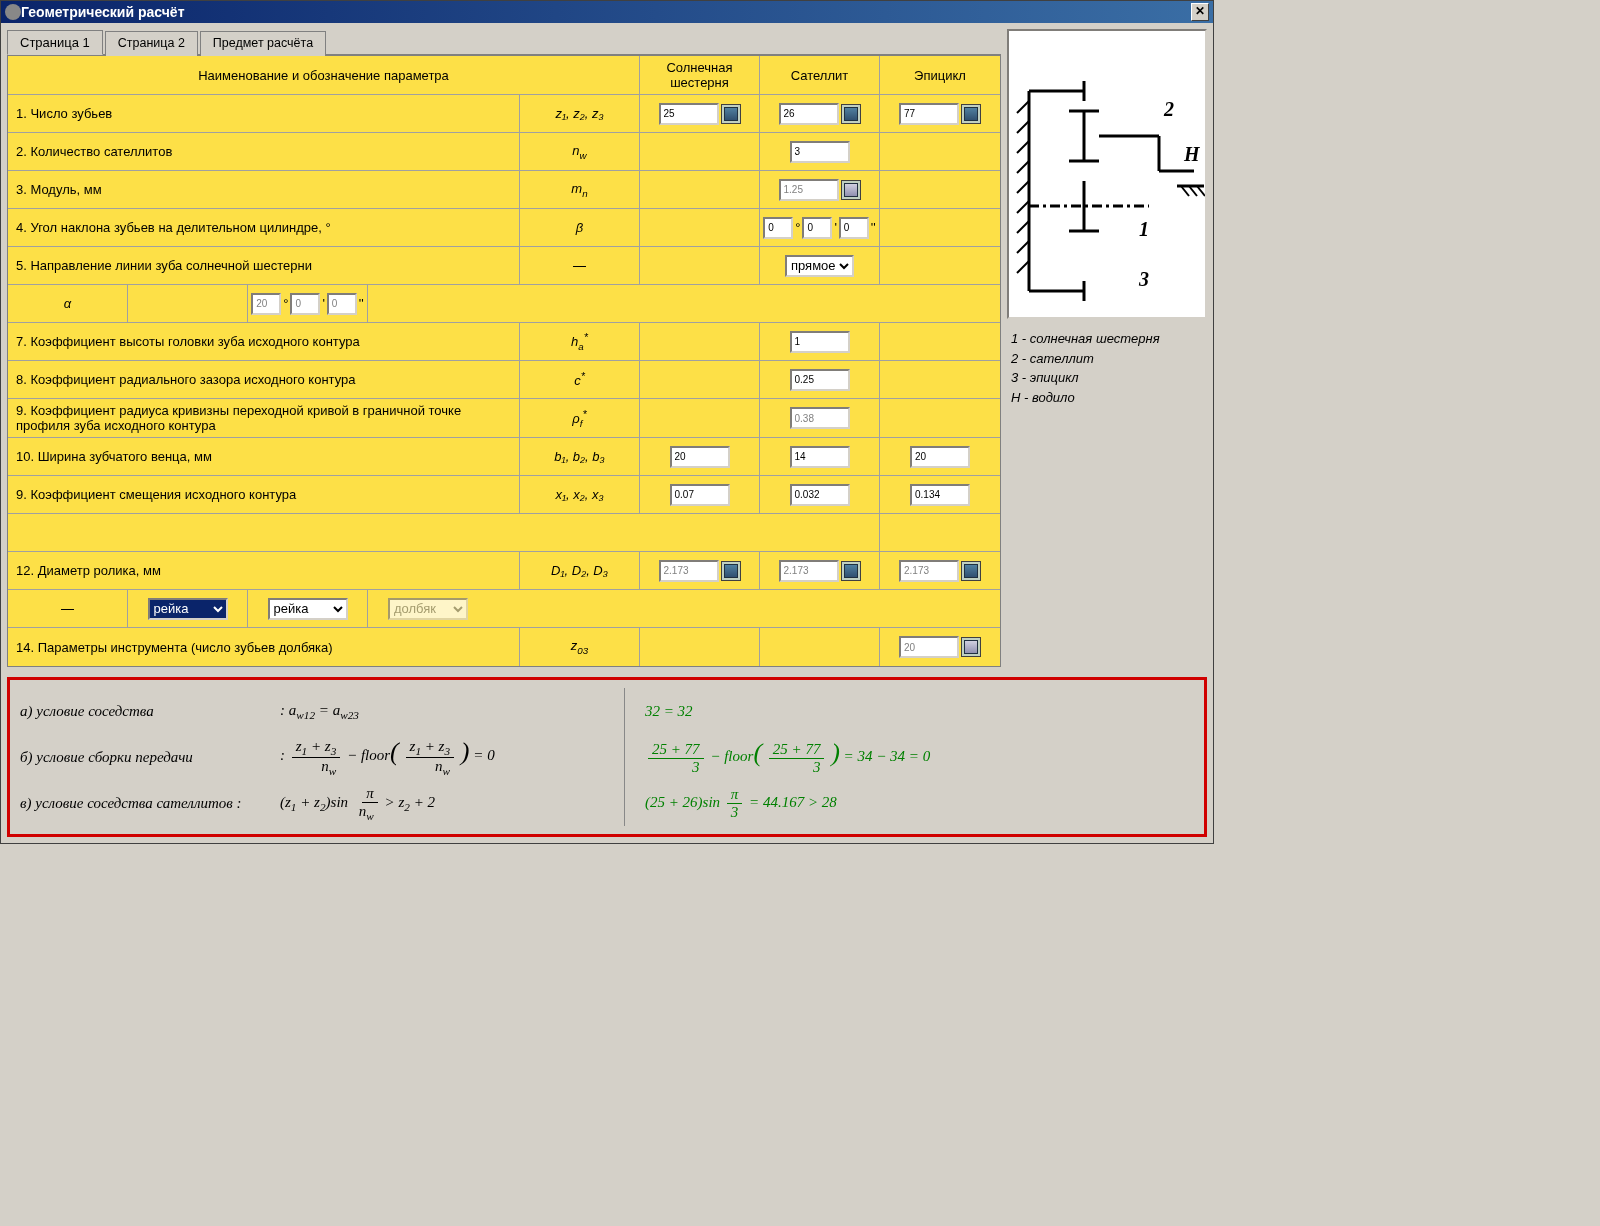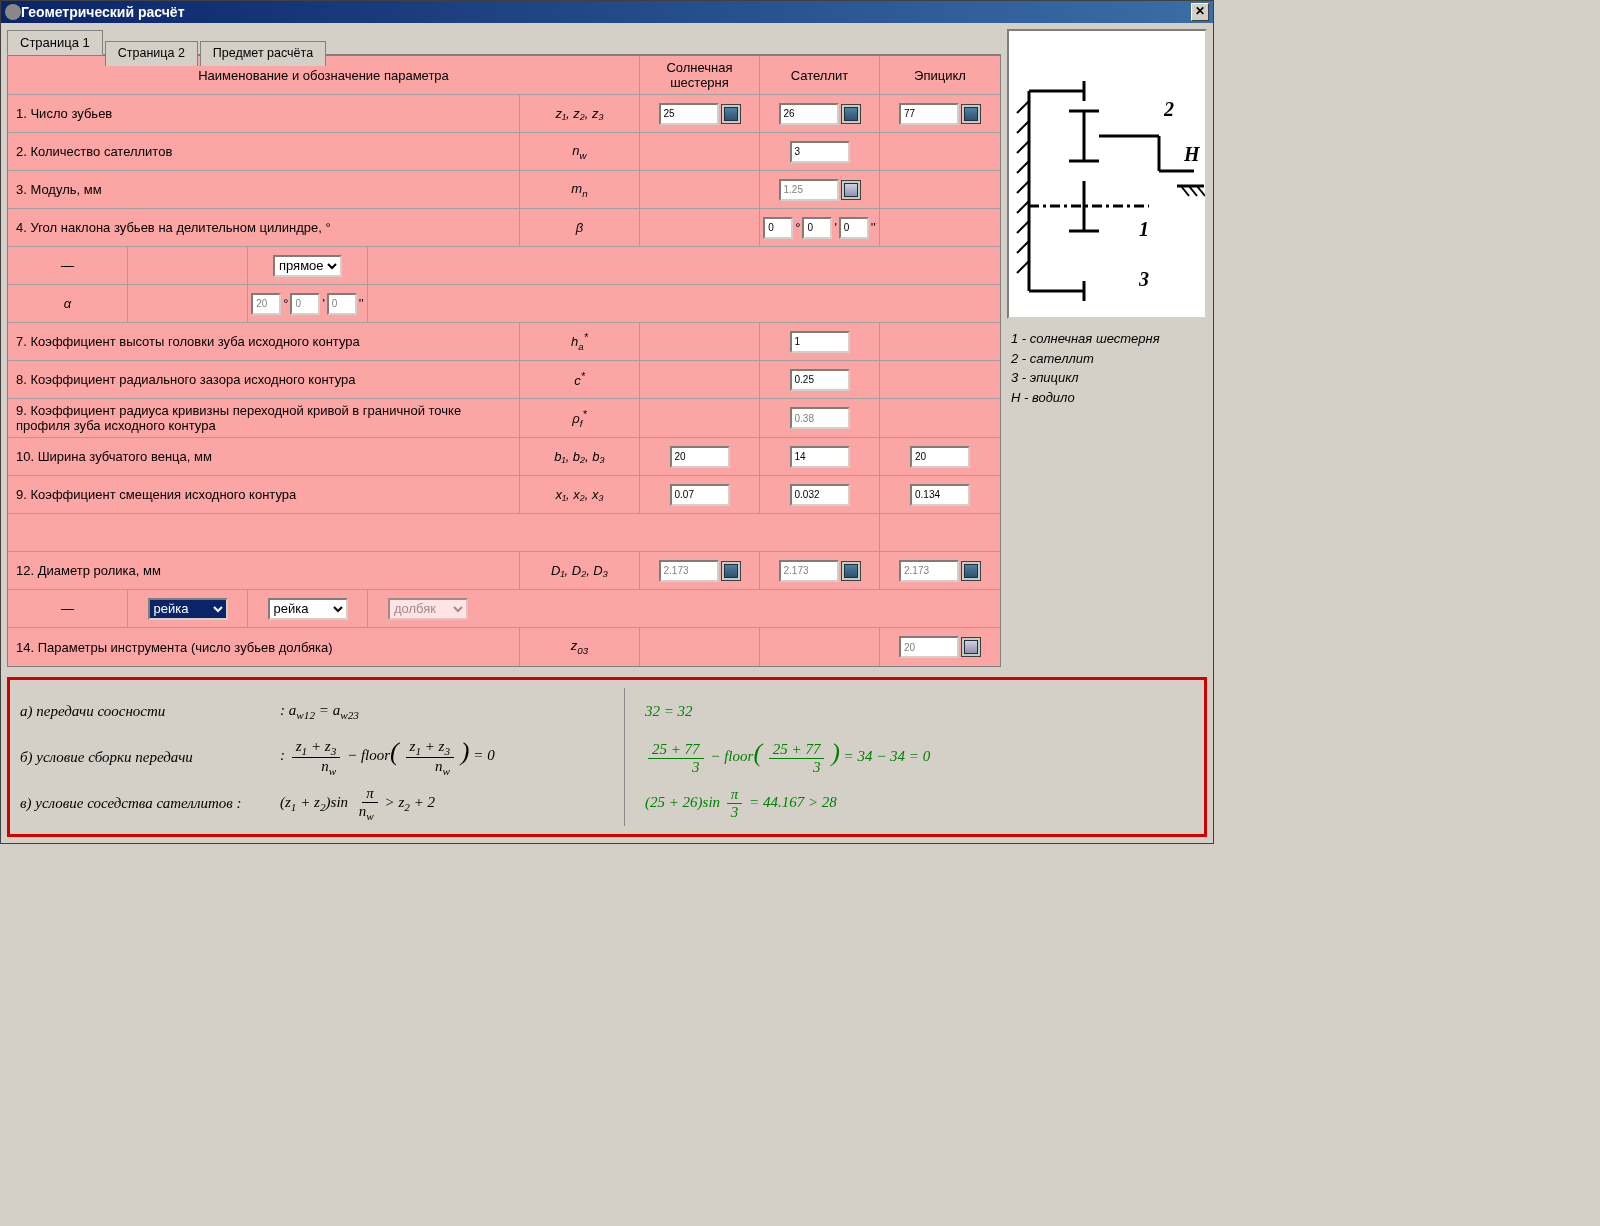--- a/index.html
+++ b/index.html
@@ -65,26 +65,26 @@
     position: relative;
     top: 1px;
     margin-right: 2px;
   }
   .tab.active {
     background: #d4d0c8;
     border-bottom: 1px solid #d4d0c8;
     top: 1px;
   }
   .tab:not(.active) {
-    top: 12px;
+    top: 2px;
     font-size: 12.5px;
   }
   .grid {
     border: 1px solid #808080;
-    background: #fca5a5;
+    background: #fde047;
   }
   .grid-row {
     display: flex;
     border-bottom: 1px solid #a0a0a0;
     min-height: 38px;
     align-items: stretch;
   }
   .grid-row:last-child { border-bottom: none; }
   .cell {
     display: flex;
@@ -283,20 +283,21 @@
             <input class="inp" value="0" style="">
                 <span>'</span>
             <input class="inp" value="0" style="">
                 <span>''</span>
           </div>
             </div>
           <div class="cell c-h3"></div>
         </div>
 
         <div class="grid-row">
+          <div class="cell c-name">5. Направление линии зуба солнечной шестерни</div>
           <div class="cell c-sym">—</div>
           <div class="cell c-h1"></div>
           <div class="cell c-h2">
               <select class="sel"><option>прямое</option></select>
             </div>
           <div class="cell c-h3"></div>
         </div>
 
         <div class="grid-row">
           <div class="cell c-sym">α</div>
@@ -505,21 +506,21 @@
         <div>2 - сателлит</div>
         <div>3 - эпицикл</div>
         <div>H - водило</div>
       </div>
     </div>
   </div>
 
   <div class="formulas">
     <div class="fcol1">
       <div class="frow">
-        <div class="flabel">а) передачи соосности</div>
+        <div class="flabel">а) условие соседства</div>
         <div class="fexpr">: a<sub>w12</sub> = a<sub>w23</sub></div>
       </div>
       <div class="frow">
         <div class="flabel">б) условие сборки передачи</div>
         <div class="fexpr">:
           <span class="frac">
               <span class="num">z<sub>1</sub> + z<sub>3</sub></span>
               <span class="den">n<sub>w</sub></span>
             </span>
           − floor<span style="font-size:26px;">(</span>

